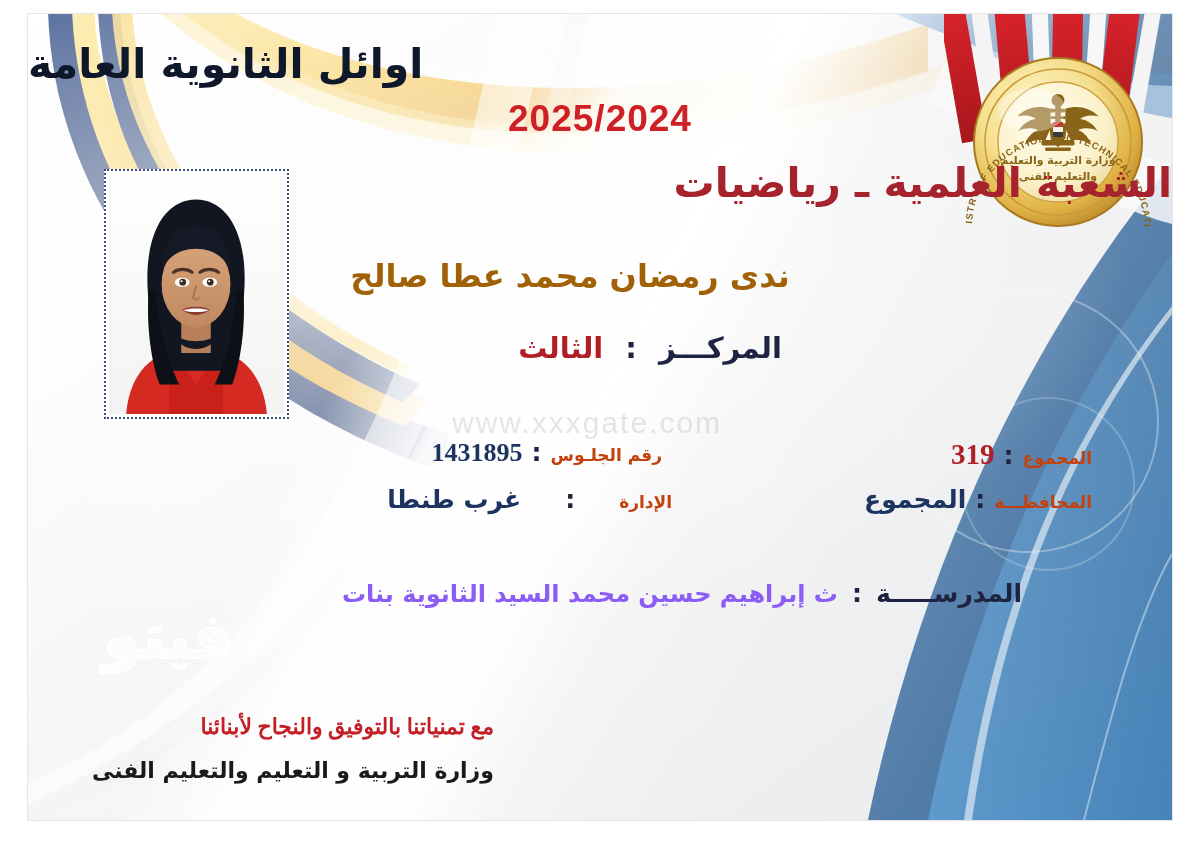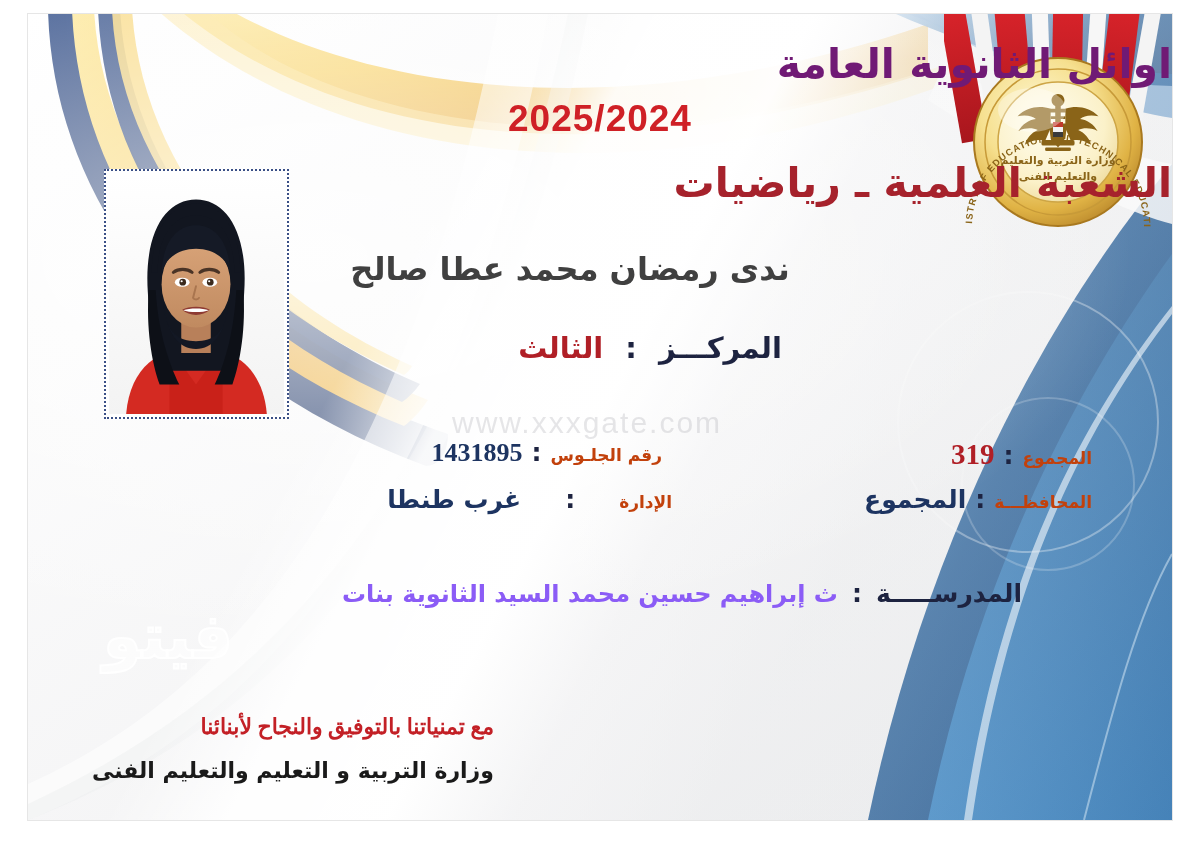--- a/index.html
+++ b/index.html
@@ -119,24 +119,24 @@
     overflow: hidden;
     background: #fbfbfb;
   }
   .photo svg { display:block; width:100%; height:100%; }
 
   
   .title-main {
     position: absolute;
     left: 0; right: 0;
     top: 26px;
-    text-align: right;
+    text-align: left;
     font-size: 41px;
     font-weight: 700;
-    color: #701a75;
+    color: #0f172a;
     letter-spacing: 0px;
   }
   .title-year {
     position: absolute;
     left: 0; right: 0;
     top: 84px;
     text-align: center;
     font-family: "Liberation Sans", sans-serif;
     font-size: 37px;
     font-weight: 700;
@@ -150,25 +150,25 @@
     top: 145px;
     font-size: 41px;
     font-weight: 700;
     color: #a6222c;
   }
 
   .student-name {
     position: absolute;
     left: 270px;
     right: 330px;
-    top: 236px;
+    top: 243px;
     text-align: center;
     font-size: 32px;
     font-weight: 700;
-    color: #404040;
+    color: #a16207;
   }
 
   
   .rank-row {
     position: absolute;
     top: 317px;
     left: 420px;
     right: 320px;
     display: flex;
     justify-content: center;

